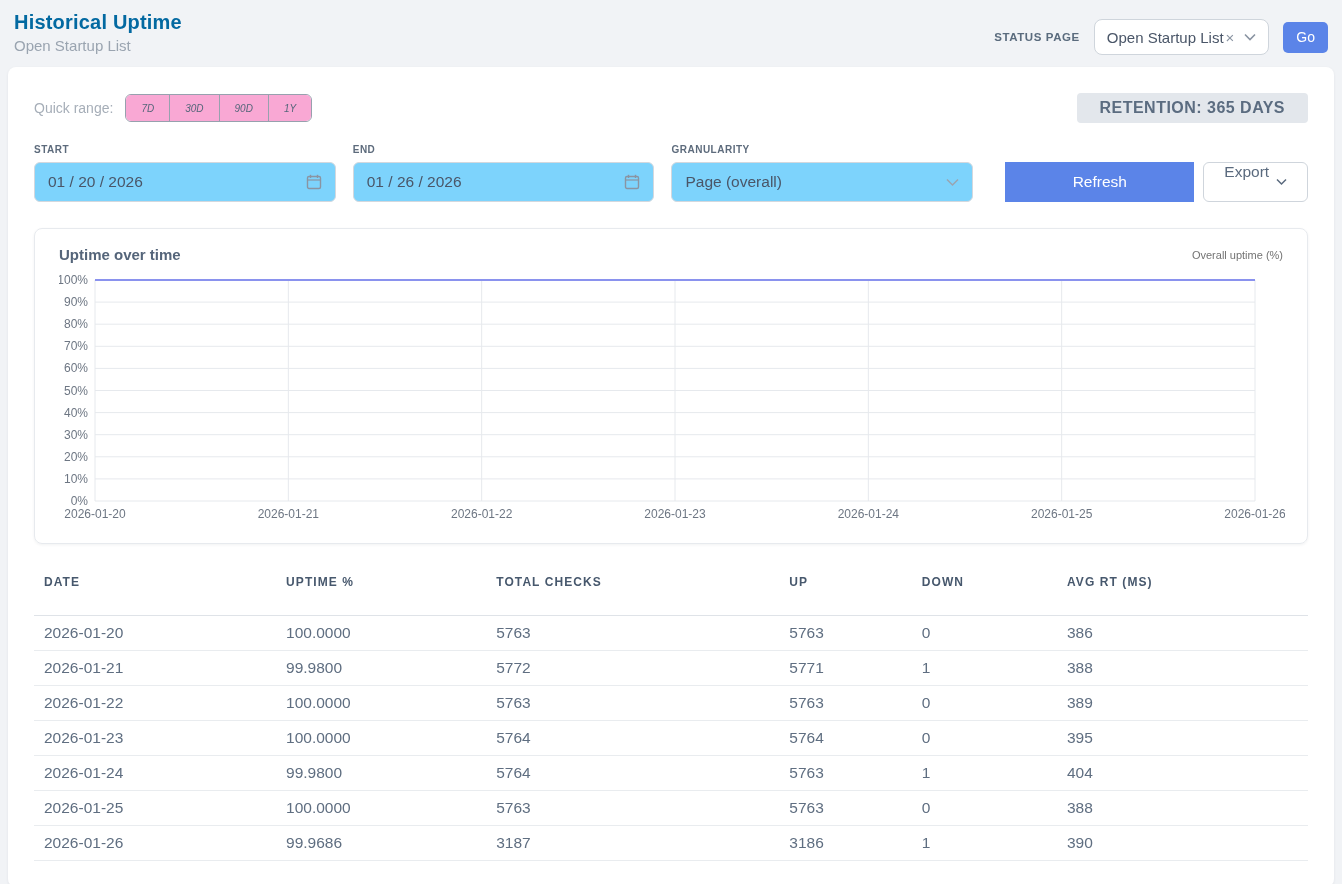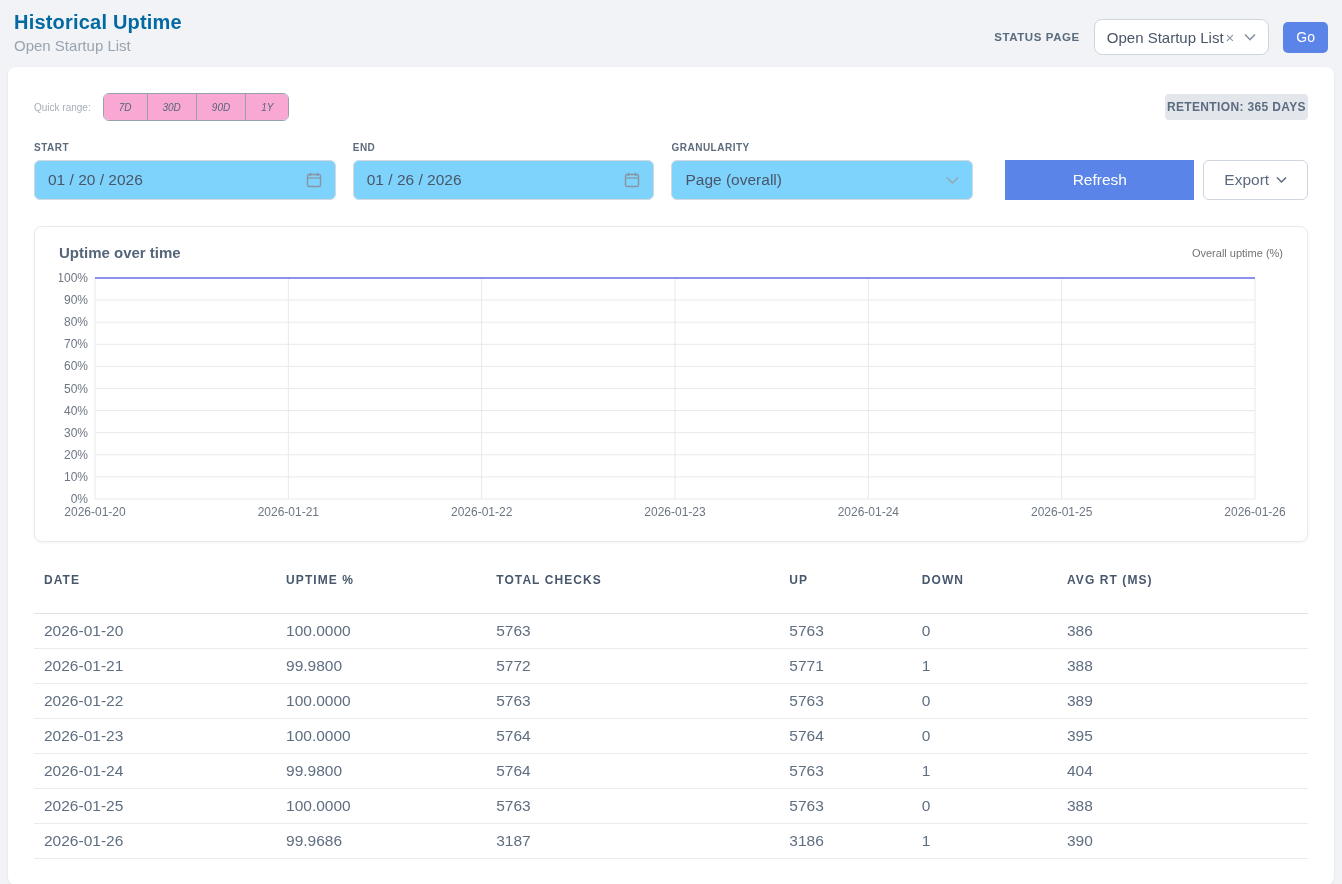--- a/index.html
+++ b/index.html
@@ -34,32 +34,32 @@
   }
   
   .main-card {
     background:#fff; border-radius:8px;
     box-shadow:0 1px 3px rgba(20,30,50,.07);
     padding:26px;
   }
   
   .quick-row { display:flex; justify-content:space-between; align-items:center; margin-bottom:21px; }
   .quick-left { display:flex; align-items:center; gap:12px; }
-  .quick-label { font-size:10px; color:#a6aeb8; }
+  .quick-label { font-size:14px; color:#a6aeb8; }
   .qr-group { display:flex; border:1px solid #97a1ae; border-radius:6px; overflow:hidden; background:#fff; }
   .qr-btn {
     background:#f9a8d4; border:none; border-right:1px solid #97a1ae;
     font-family:inherit; font-size:10px; color:#55667a;
     height:26px; padding:0 15px; cursor:pointer;font-style:italic;
   }
   .qr-btn:last-child { border-right:none; }
   .retention-badge {
     background:#e3e7ec; color:#5b6c80; border-radius:4px;
-    font-size:12px; font-weight:600; letter-spacing:.03em;
-    padding:6px 2px;
+    font-size:16px; font-weight:600; letter-spacing:.03em;
+    padding:6px 23px;
     text-align:center;
   }
   
   .form-row { display:flex; align-items:flex-end; margin-bottom:26px; }
   .field { width:306px; margin-right:17px; }
   .field-label {
     font-size:10px; font-weight:700; letter-spacing:.05em;
     color:#5d6b7c; margin-bottom:7px;
   }
   .input-box {
@@ -68,21 +68,21 @@
     height:40px; padding:0 13px; font-size:15.5px; color:#4a5668; cursor:pointer;
   }
   .refresh-btn {
     background:#5b84e8; color:#fff; border:none; border-radius:0;
     width:192px; height:40px; font-size:15.5px; cursor:pointer;
     margin-left:15px; font-family:inherit;
   }
   .export-btn {
     background:#fff; border:1px solid #cfd5dc; border-radius:6px;
     width:106px; height:40px; font-size:15.5px; color:#5a6a7e; cursor:pointer;
-    margin-left:9px; display:flex; align-items:center; justify-content:center; gap:7px;
+    margin-left:9px; display:flex; justify-content:center; gap:7px;
     font-family:inherit;
   }
   
   .chart-card {
     border:1px solid #e7eaee; border-radius:8px;
     box-shadow:0 1px 3px rgba(20,30,50,.06);
     padding:17px 24px 12px 24px; margin-bottom:25px;
   }
   .chart-head { display:flex; justify-content:space-between; align-items:center; margin-bottom:12px; }
   .chart-title { font-size:15px; font-weight:700; color:#55657a; }

